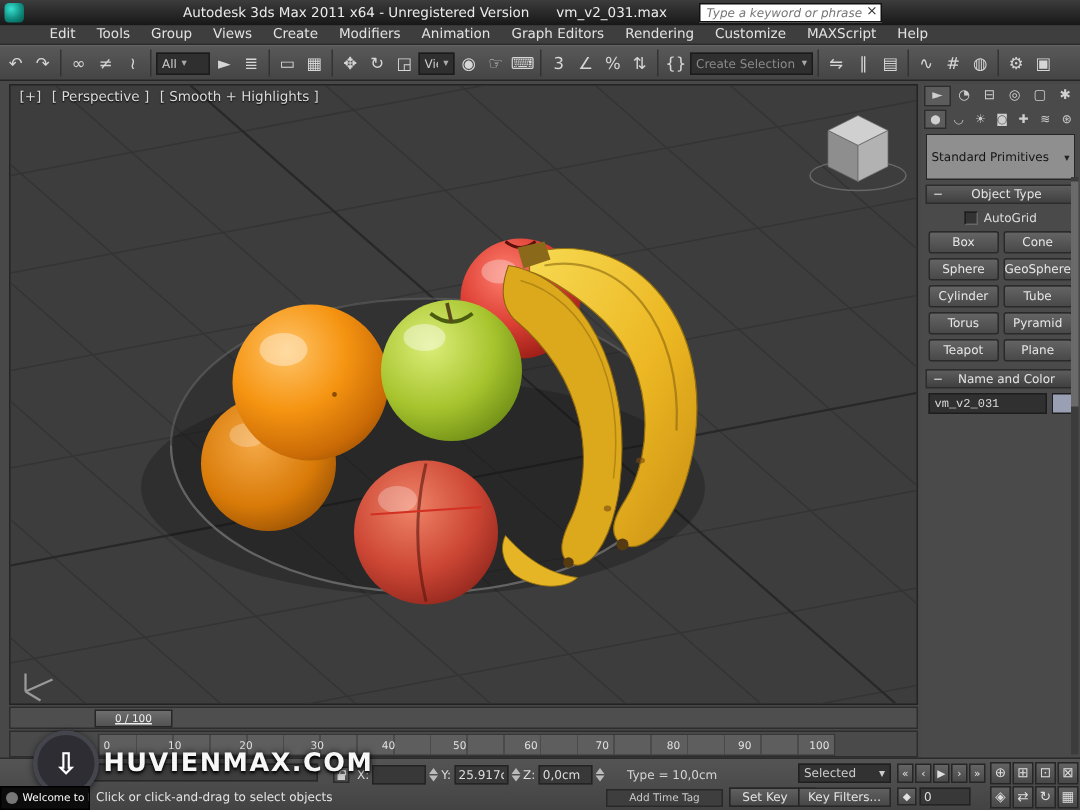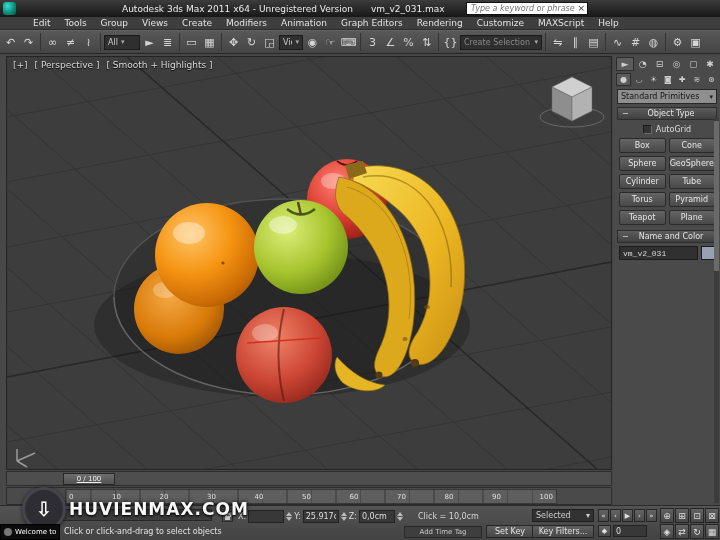--- a/index.html
+++ b/index.html
@@ -49,21 +49,21 @@
   
   .cmdpanel{position:absolute;left:614px;top:56px;width:106px;height:449px;background:#4a4a4a;}
   .cp-tabs{display:flex;height:16px;align-items:center;padding:0 2px;gap:1px;}
   .cp-tab{flex:1;height:14px;display:flex;align-items:center;justify-content:center;
           font-size:9px;color:#cfcfcf;}
   .cp-tab.active{background:#5c5c5c;border:1px solid #2d2d2d;}
   .cp-cats{display:flex;height:15px;align-items:center;padding:0 2px;gap:1px;}
   .cp-cat{flex:1;height:13px;display:flex;align-items:center;justify-content:center;
           font-size:8px;color:#cfcfcf;}
   .cp-cat.active{background:#5c5c5c;border:1px solid #2d2d2d;}
-  .cat-dd{margin:2px 3px;height:15px;background:#8f8f8f;border:1px solid #272727;color:#141414;
+  .cat-dd{margin:2px 3px;height:31px;background:#8f8f8f;border:1px solid #272727;color:#141414;
           font-size:8px;display:flex;align-items:center;padding:0 3px;}
   .cat-dd .val{flex:1;white-space:nowrap;overflow:hidden;}
   .cat-dd .dd-arr{font-size:7px;color:#222;}
   .rollout-hdr{margin:3px 3px 2px;height:13px;background:linear-gradient(#5d5d5d,#404040);
                border:1px solid #2c2c2c;font-size:8px;color:#e4e4e4;display:flex;
                align-items:center;padding:0 4px;}
   .rollout-hdr .minus{width:8px;}
   .rollout-hdr .ttl{flex:1;text-align:center;}
   .autogrid{display:flex;align-items:center;justify-content:center;gap:4px;height:15px;font-size:8px;color:#ddd;}
   .checkbox{width:9px;height:9px;background:#333;border:1px solid #1d1d1d;border-bottom-color:#666;border-right-color:#666;}
@@ -466,21 +466,21 @@
           <i class="dn"></i>
         </span>
       <label>Z:</label>
       <input value="0,0cm" style="">
       <span class="spin">
           <i class="up"></i>
           <i class="dn"></i>
         </span>
     </div>
 
-    <span class="grid-label">Click = 10,0cm</span>
+    <span class="grid-label">Type = 10,0cm</span>
     <span class="timetag">Add Time Tag</span>
 
     <span class="keybtn autokey">Auto Key</span>
     <span class="keybtn setkey">Set Key</span>
     <span class="sel-dd">
       <span>Selected</span>
       <span class="dd-arr">▾</span>
     </span>
     <span class="keybtn keyfilters">Key Filters...</span>
 

